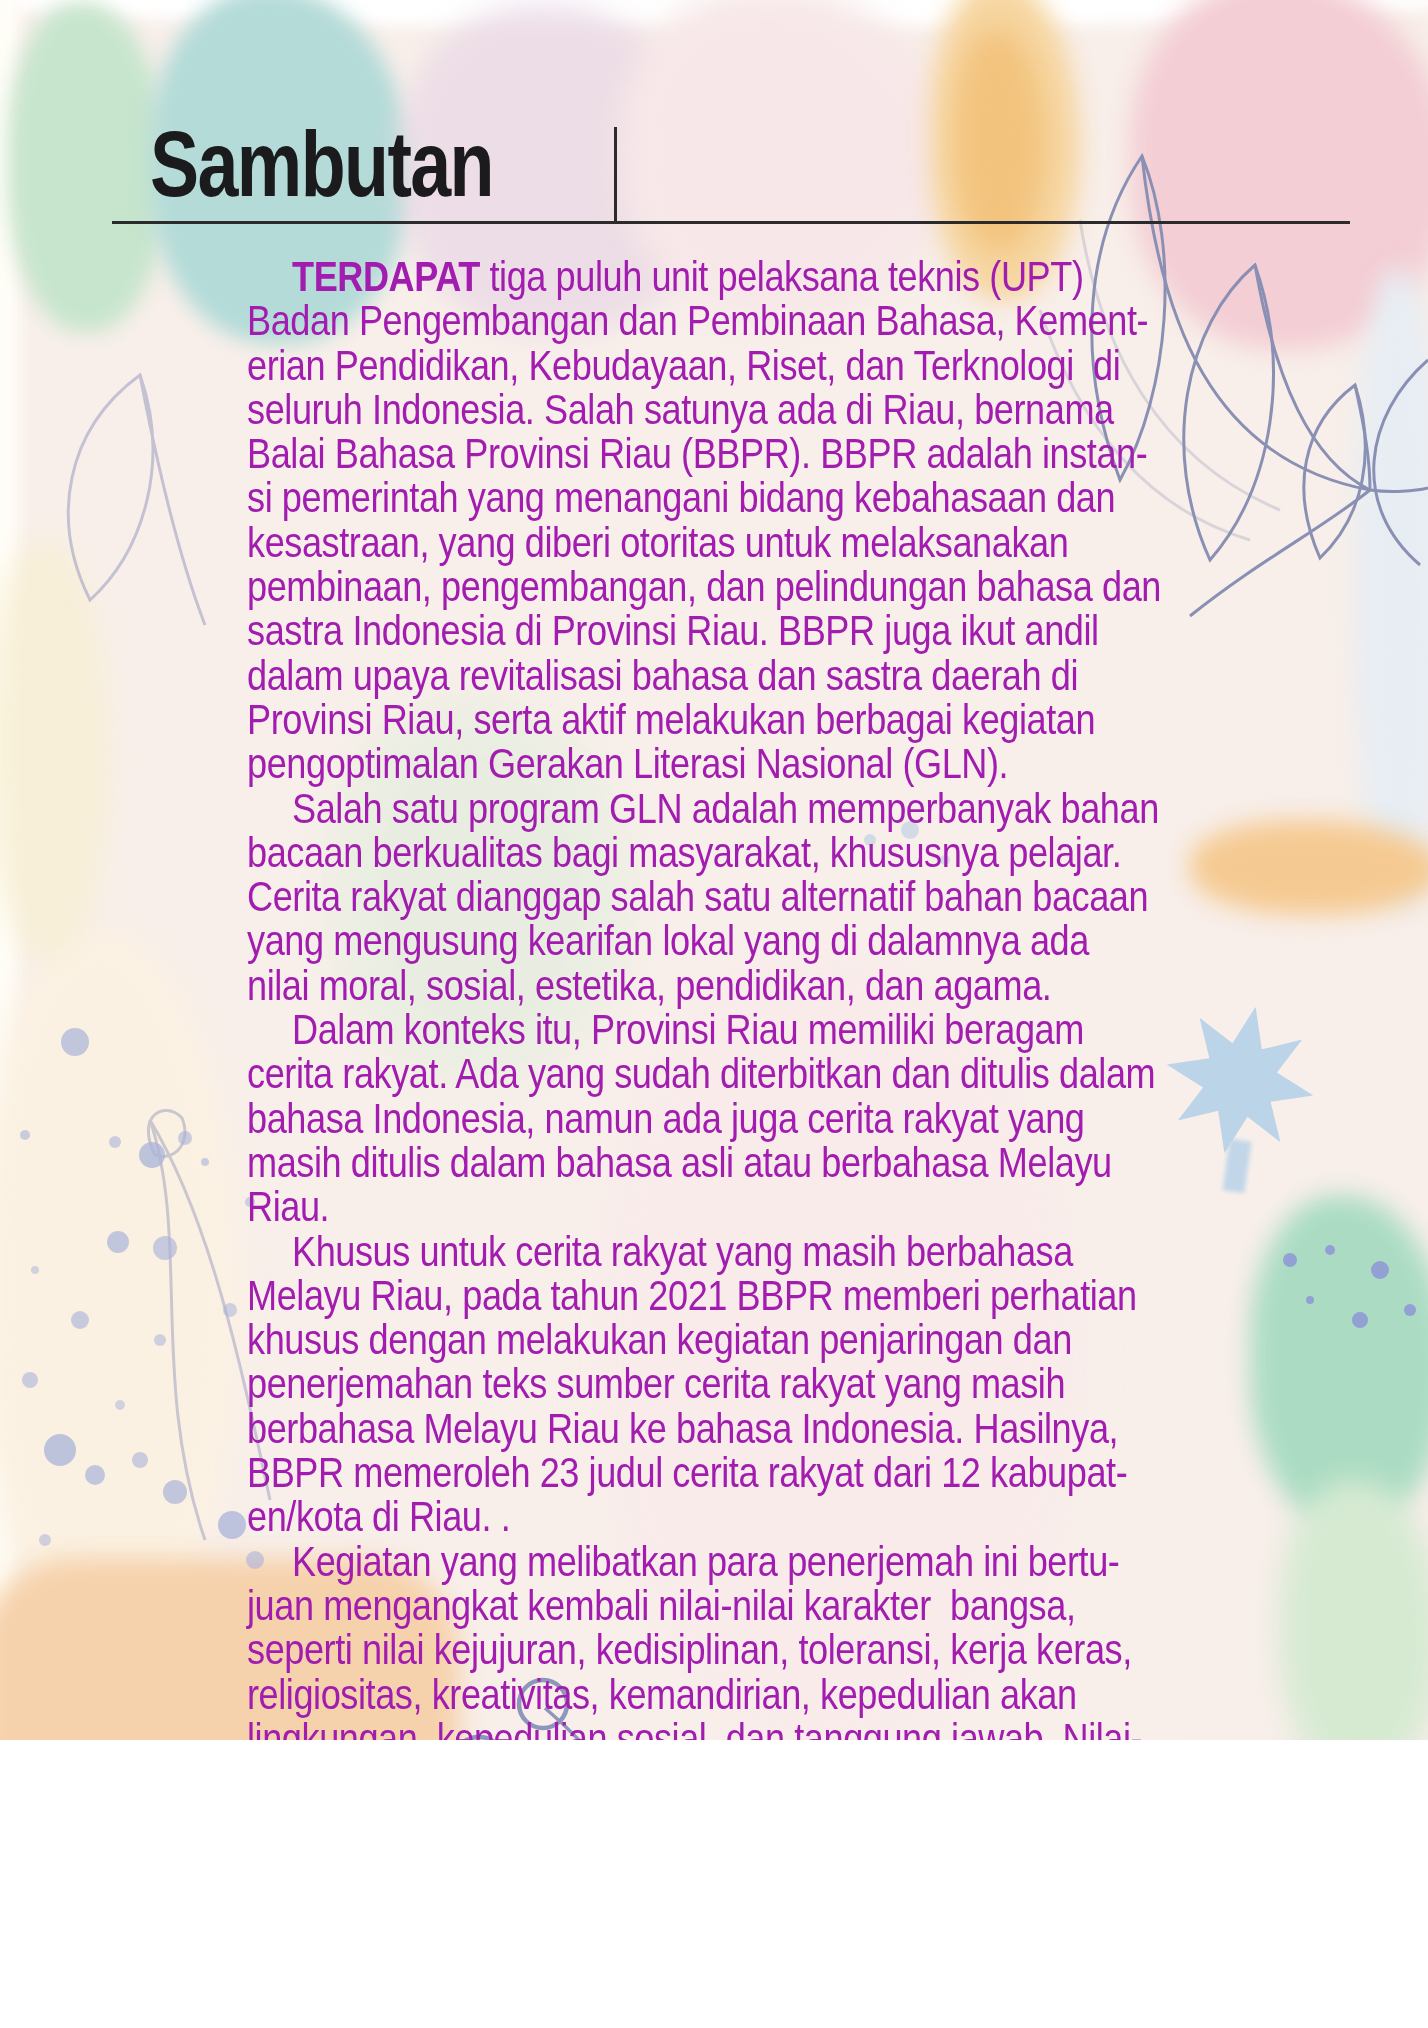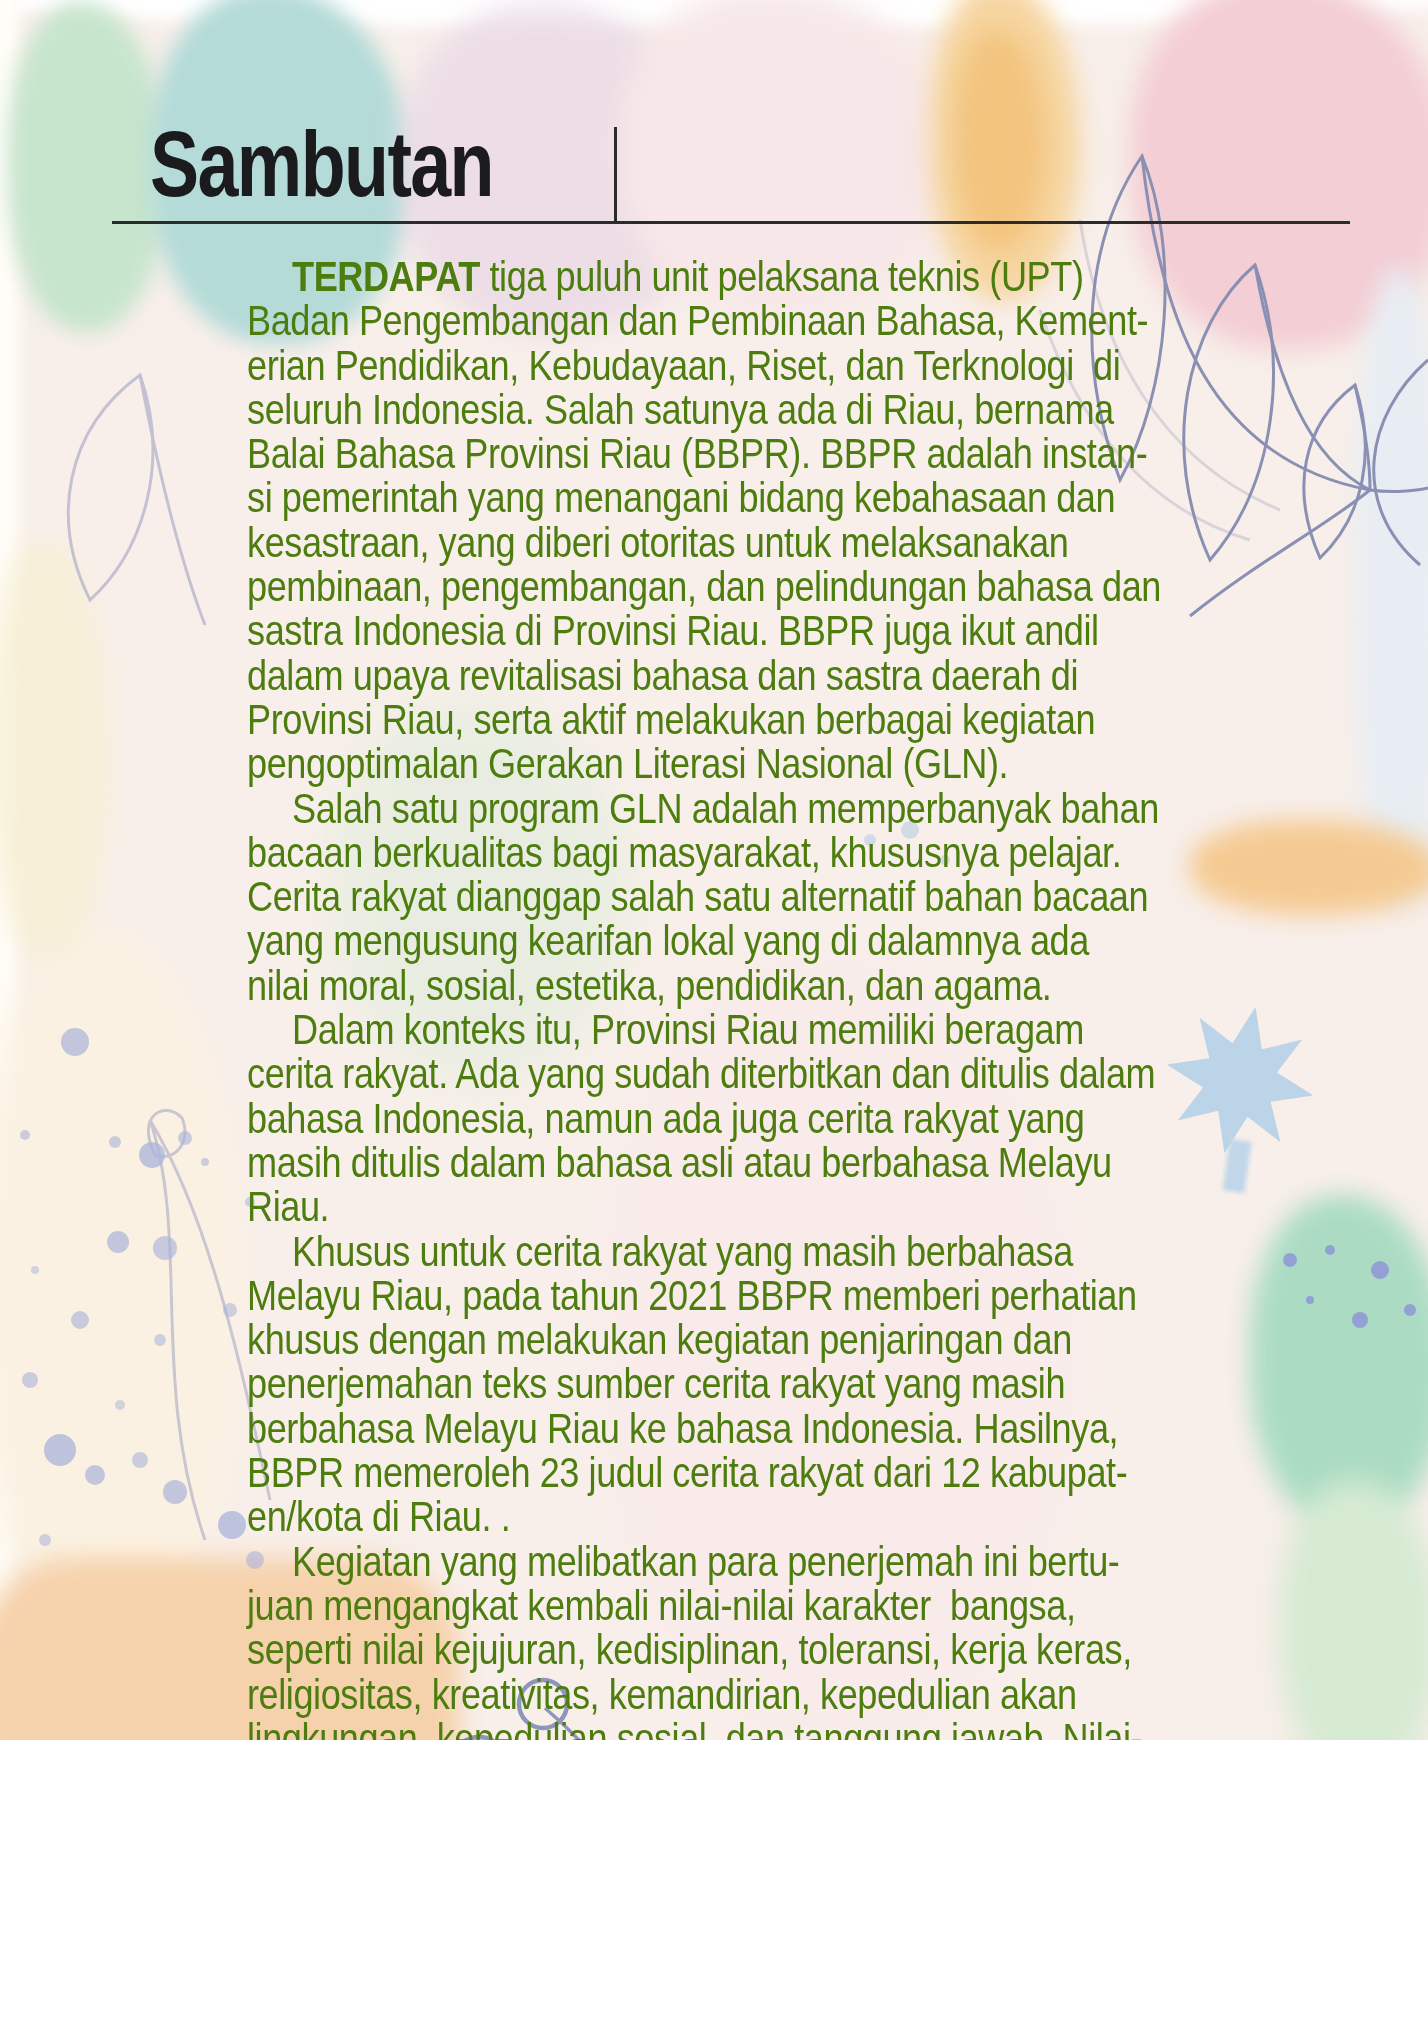--- a/index.html
+++ b/index.html
@@ -12,21 +12,21 @@
   .decor{position:absolute;pointer-events:none;}
   .title{
     position:absolute;left:150px;top:118px;margin:0;
     font-size:92px;font-weight:bold;color:#1b1b1d;letter-spacing:-2px;
     transform:scaleX(.80);transform-origin:left top;line-height:1;
     white-space:pre;
   }
   .vrule{position:absolute;left:614px;top:127px;width:3px;height:96px;background:#2b2b2b;}
   .hrule{position:absolute;left:112px;top:221px;width:1238px;height:3px;background:#2b2b2b;}
   .body-text{
-    position:absolute;left:247px;top:255px;width:1160px;color:#4d7c0f;
+    position:absolute;left:247px;top:255px;width:1160px;color:#a21caf;
   }
   .line{
     height:44.3px;line-height:44.3px;font-size:42px;white-space:pre;
     transform:scaleX(.86);transform-origin:left top;letter-spacing:-0.5px;
   }
   .line.indent{margin-left:45px;}
   .badge{
     position:absolute;left:1212px;top:1821px;width:78px;height:78px;
     box-sizing:border-box;border:5px solid #ffffff;border-radius:50%;
     background:#1d3b8c;display:flex;align-items:flex-start;justify-content:center;

